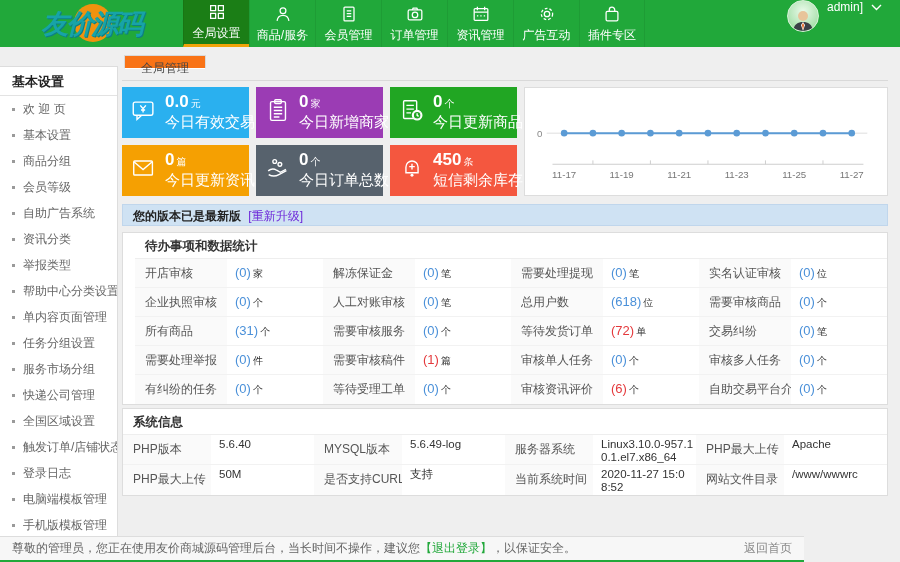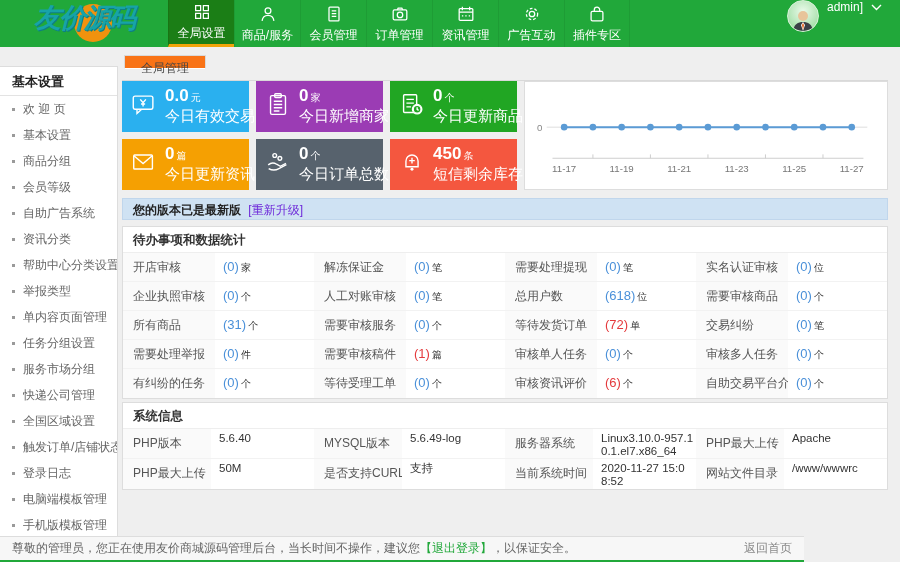--- a/index.html
+++ b/index.html
@@ -1,20 +1,20 @@
 <!DOCTYPE html>
 <html><head>
 <meta charset="utf-8">
 <style>
   *{margin:0;padding:0;box-sizing:border-box;}
   html,body{width:900px;height:562px;overflow:hidden;background:#efefef;
     font-family:"Liberation Sans","DejaVu Sans",sans-serif;font-size:12px;color:#333;}
   
   .topbar{position:absolute;left:0;top:0;width:900px;height:47px;background:#21a83a;display:flex;align-items:stretch;}
-  .logo{width:168px;display:flex;align-items:flex-start;justify-content:center;position:relative;cursor:pointer;}
+  .logo{width:183px;display:flex;align-items:center;justify-content:center;position:relative;cursor:pointer;}
   .logo-circle{position:absolute;left:74px;top:4px;width:38px;height:38px;border-radius:50%;background:#f0920e;}
   .logo-text{position:relative;font-size:27px;font-weight:bold;font-style:italic;color:#17a3a8;
     text-shadow:1px 1px 0 #0e7f83;letter-spacing:-2px;}
   .nav{display:flex;}
   .nav-item{width:66px;display:flex;flex-direction:column;align-items:center;justify-content:center;gap:3px;
     color:#fff;cursor:pointer;border-left:1px solid rgba(0,0,0,0.07);}
   .nav-item:last-child{border-right:1px solid rgba(0,0,0,0.07);}
   .nav-item.active{background:#1b7e16;border-bottom:3px solid #f0a30a;}
   .nav-item svg{display:block;}
   .nav-label{font-size:12px;white-space:nowrap;}
@@ -25,36 +25,36 @@
   .sidebar{position:absolute;left:0;top:66px;width:118px;height:483px;background:#fff;border:1px solid #ddd;border-left:none;}
   .sb-header{height:29px;line-height:29px;padding-left:12px;font-size:13px;font-weight:bold;color:#222;border-bottom:1px solid #e3e3e3;}
   .sb-item{height:26px;display:flex;align-items:center;padding-left:12px;color:#666;cursor:pointer;}
   .bullet{width:3px;height:3px;background:#9a9a9a;margin-right:8px;flex:none;}
   .sb-label{font-size:12px;white-space:nowrap;overflow:hidden;}
   
   .main{position:absolute;left:122px;top:47px;width:766px;height:489px;}
   .tabbar{height:34px;padding-top:8px;border-bottom:1px solid #d9d9d9;}
   .tab{display:inline-block;height:14px;line-height:25px;padding:0 16px;background:#f97316;border:1px solid #d9d9d9;
     border-bottom:1px solid #fff;margin-left:2px;margin-bottom:-1px;font-size:12px;color:#444;cursor:pointer;}
-  .dash{display:flex;gap:7px;align-items:flex-end;}
+  .dash{display:flex;gap:7px;margin-top:6px;align-items:flex-end;}
   .cards{width:395px;display:flex;flex-wrap:wrap;gap:7px;}
   .card{width:127px;height:51px;background:var(--bg);color:#fff;display:flex;align-items:center;padding-left:8px;gap:7px;cursor:pointer;}
   .card svg{flex:none;}
   .card .cv{font-size:17px;font-weight:bold;line-height:1.1;}
   .card .cu{font-size:10px;font-weight:normal;margin-left:2px;}
   .card .cl{font-size:15px;margin-top:2px;white-space:nowrap;}
   .chart-panel{width:364px;height:109px;background:#fff;border:1px solid #ddd;padding:7px 10px 0 10px;}
   .chart-title{font-size:12px;font-weight:bold;color:#333;}
   
   .notice{margin-top:8px;height:22px;line-height:22px;background:#cfe2f3;border:1px solid #c0d6ec;padding-left:10px;font-size:12px;}
   .notice b{color:#222;}
   .notice a{color:#6d28d9;text-decoration:none;margin-left:4px;cursor:pointer;}
   
   .panel{background:#fff;border:1px solid #ddd;}
-  .todo{margin-top:6px;}
+  .todo{margin-top:6px;padding-left:12px;}
   .panel-title{height:26px;line-height:26px;padding-left:10px;font-size:12.5px;font-weight:bold;color:#333;border-bottom:1px solid #eee;}
   .t-row{display:flex;height:29px;border-bottom:1px solid #f2f2f2;}
   .t-row:last-child{border-bottom:none;}
   .pair{display:flex;width:25%;}
   .plabel{width:92px;flex:none;background:#fafafa;padding-left:10px;line-height:28px;color:#555;font-size:12px;white-space:nowrap;overflow:hidden;}
   .pval{flex:1;padding-left:8px;line-height:28px;white-space:nowrap;overflow:hidden;}
   .val{font-size:13px;color:#4a90d9;}
   .val[data-color="red"]{color:#e4393c;}
   .unit{font-size:10px;color:#333;margin-left:2px;}
   .sysinfo{margin-top:3px;}
@@ -183,25 +183,25 @@
   <div class="sb-item">
       <span class="bullet"></span>
       <span class="sb-label">自助广告系统</span>
     </div>
   <div class="sb-item">
       <span class="bullet"></span>
       <span class="sb-label">资讯分类</span>
     </div>
   <div class="sb-item">
       <span class="bullet"></span>
+      <span class="sb-label">举报类型</span>
+    </div>
+  <div class="sb-item">
+      <span class="bullet"></span>
       <span class="sb-label">帮助中心分类设置</span>
-    </div>
-  <div class="sb-item">
-      <span class="bullet"></span>
-      <span class="sb-label">举报类型</span>
     </div>
   <div class="sb-item">
       <span class="bullet"></span>
       <span class="sb-label">单内容页面管理</span>
     </div>
   <div class="sb-item">
       <span class="bullet"></span>
       <span class="sb-label">任务分组设置</span>
     </div>
   <div class="sb-item">

